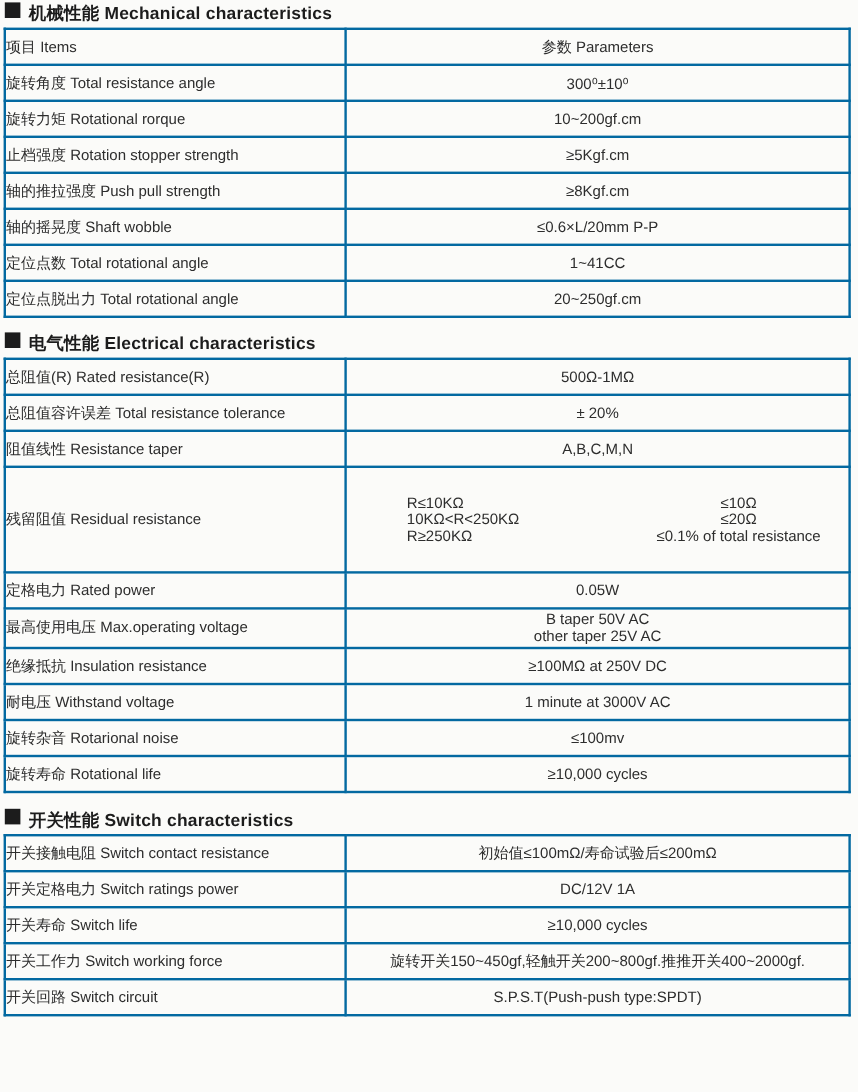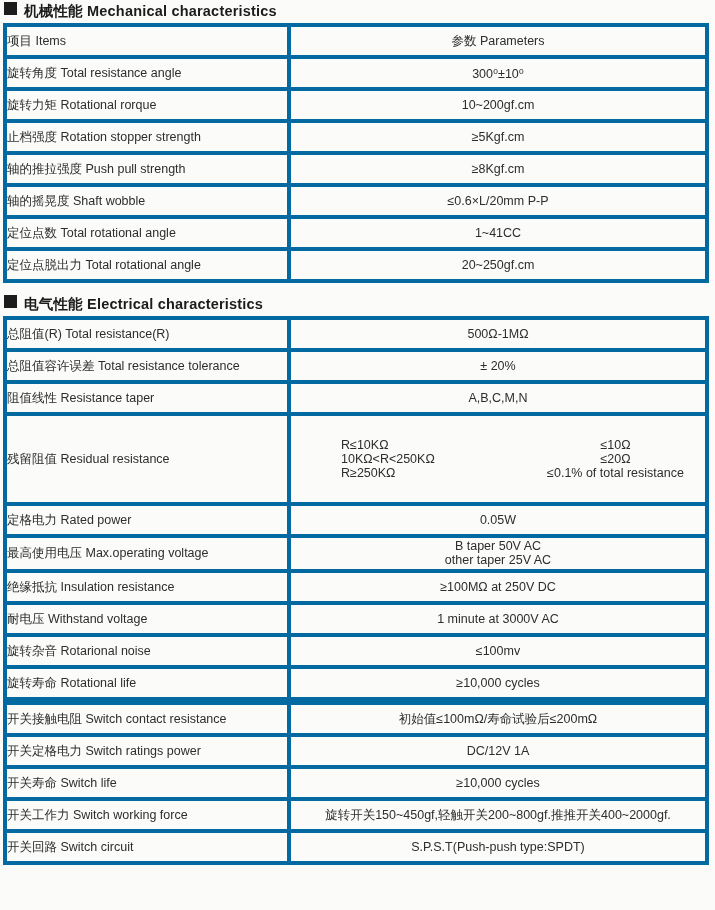--- a/index.html
+++ b/index.html
@@ -33,21 +33,21 @@
     flex: 0 0 auto;
   }
   .sec2 .sec-title { margin-top: 12px; }
   .sec3 .sec-title { margin-top: 13px; }
   table.spec {
     width: 706px;
     border-collapse: collapse;
     table-layout: fixed;
   }
   table.spec td {
-    border: 4px solid #0369a1;
+    border: 2px solid #0369a1;
     font-size: 12.5px;
     color: #2d2d2d;
     height: 28px;
     padding: 0;
     white-space: nowrap;
     overflow: hidden;
   }
   td.label {
     text-align: left;
     padding-left: 9px;
@@ -137,21 +137,21 @@
       <span class="sq"></span>
       <span>电气性能 Electrical characteristics</span>
     </div>
     <table class="spec">
       <colgroup>
           <col style="width:284px">
           <col>
         </colgroup>
       <tbody>
           <tr>
-            <td class="label">总阻值(R) Total resistance(R)</td>
+            <td class="label">总阻值(R) Rated resistance(R)</td>
             <td class="value">500Ω-1MΩ</td>
           </tr>
           <tr>
             <td class="label">总阻值容许误差 Total resistance tolerance</td>
             <td class="value">± 20%</td>
           </tr>
           <tr>
             <td class="label">阻值线性 Resistance taper</td>
             <td class="value">A,B,C,M,N</td>
           </tr>
@@ -199,20 +199,24 @@
           </tr>
           <tr>
             <td class="label">旋转寿命 Rotational life</td>
             <td class="value">≥10,000 cycles</td>
           </tr>
         </tbody>
     </table>
   </div>
 
   <div class="sec sec3">
+    <div class="sec-title">
+      <span class="sq"></span>
+      <span>开关性能 Switch characteristics</span>
+    </div>
     <table class="spec">
       <colgroup>
           <col style="width:284px">
           <col>
         </colgroup>
       <tbody>
           <tr>
             <td class="label">开关接触电阻 Switch contact resistance</td>
             <td class="value">初始值≤100mΩ/寿命试验后≤200mΩ</td>
           </tr>

